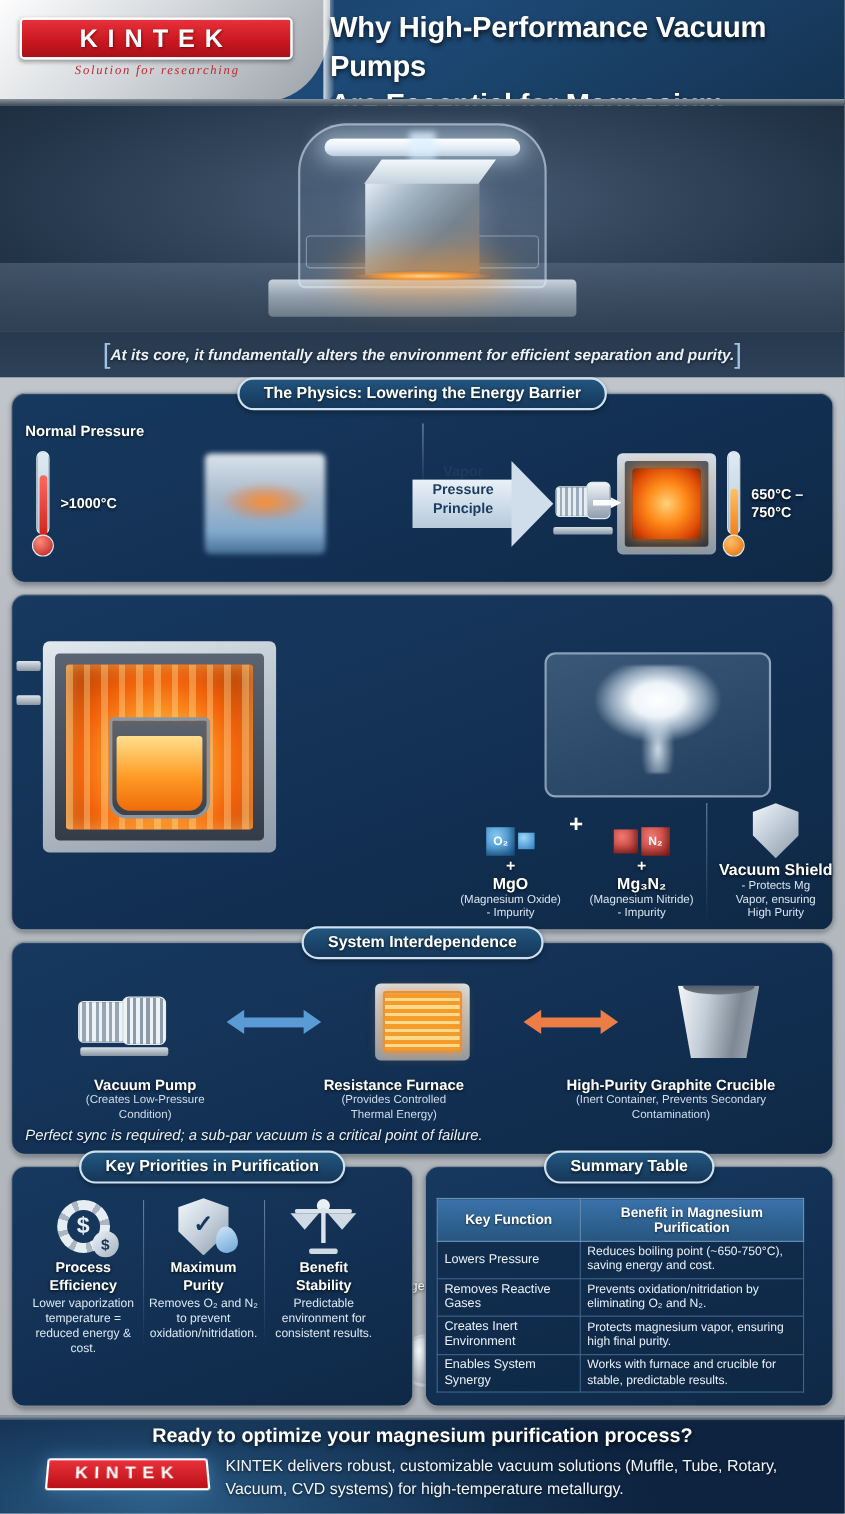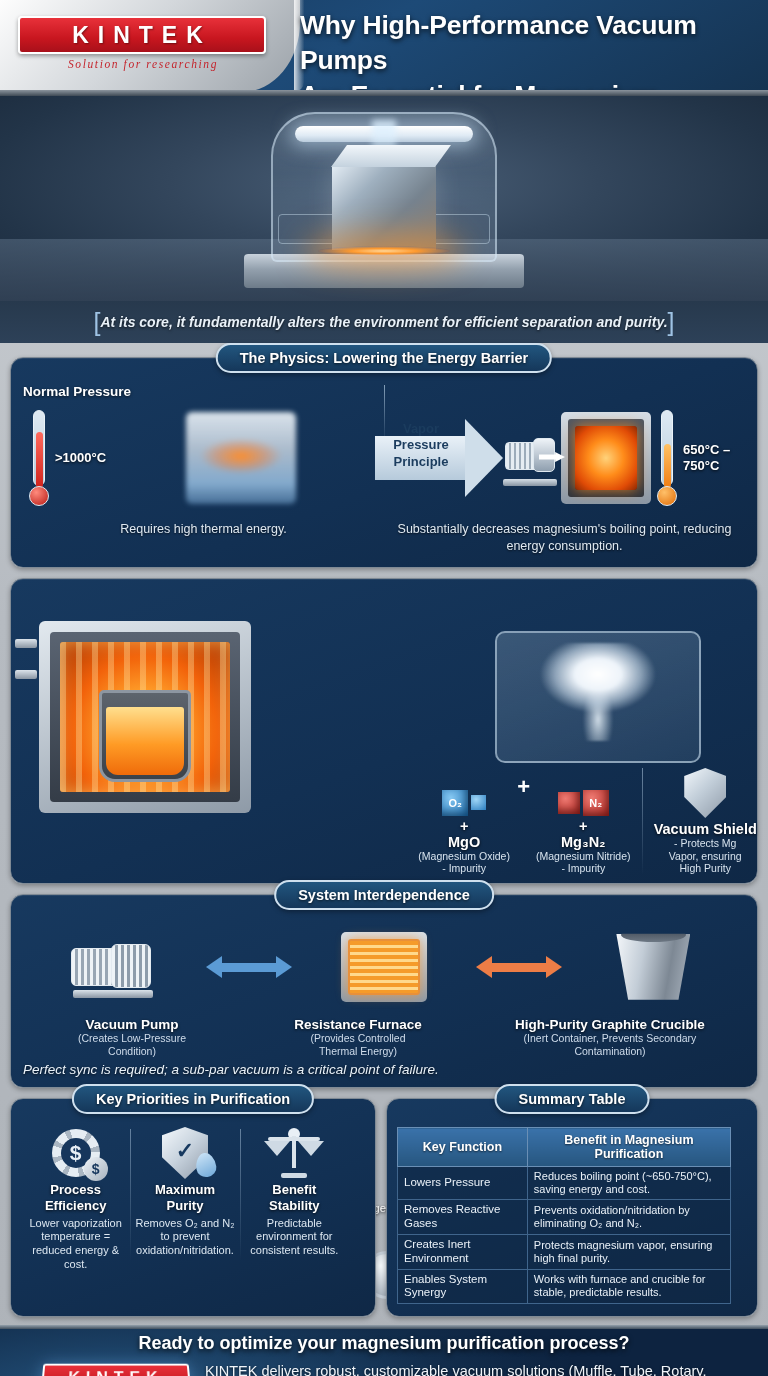--- a/index.html
+++ b/index.html
@@ -374,24 +374,20 @@
             <div class="core"></div>
           </div>
       </div>
       <div class="thermo t-org">
         <div class="tube"></div>
           <div class="fill"></div>
           <div class="bulb"></div>
       </div>
       <div class="temp-lbl" style="width:62px">650°C – 750°C</div>
     </div>
-    <div class="phys-caps">
-      <div>Requires high thermal energy.</div>
-      <div>Substantially decreases magnesium's boiling point, reducing energy consumption.</div>
-    </div>
   </div>
 
   <div class="panel chem">
 
     <div class="big-furnace">
       <div class="shell">
           <div class="hot">
             <div class="flame-bg"></div>
             <div class="crucible-shape"></div>
           </div>

